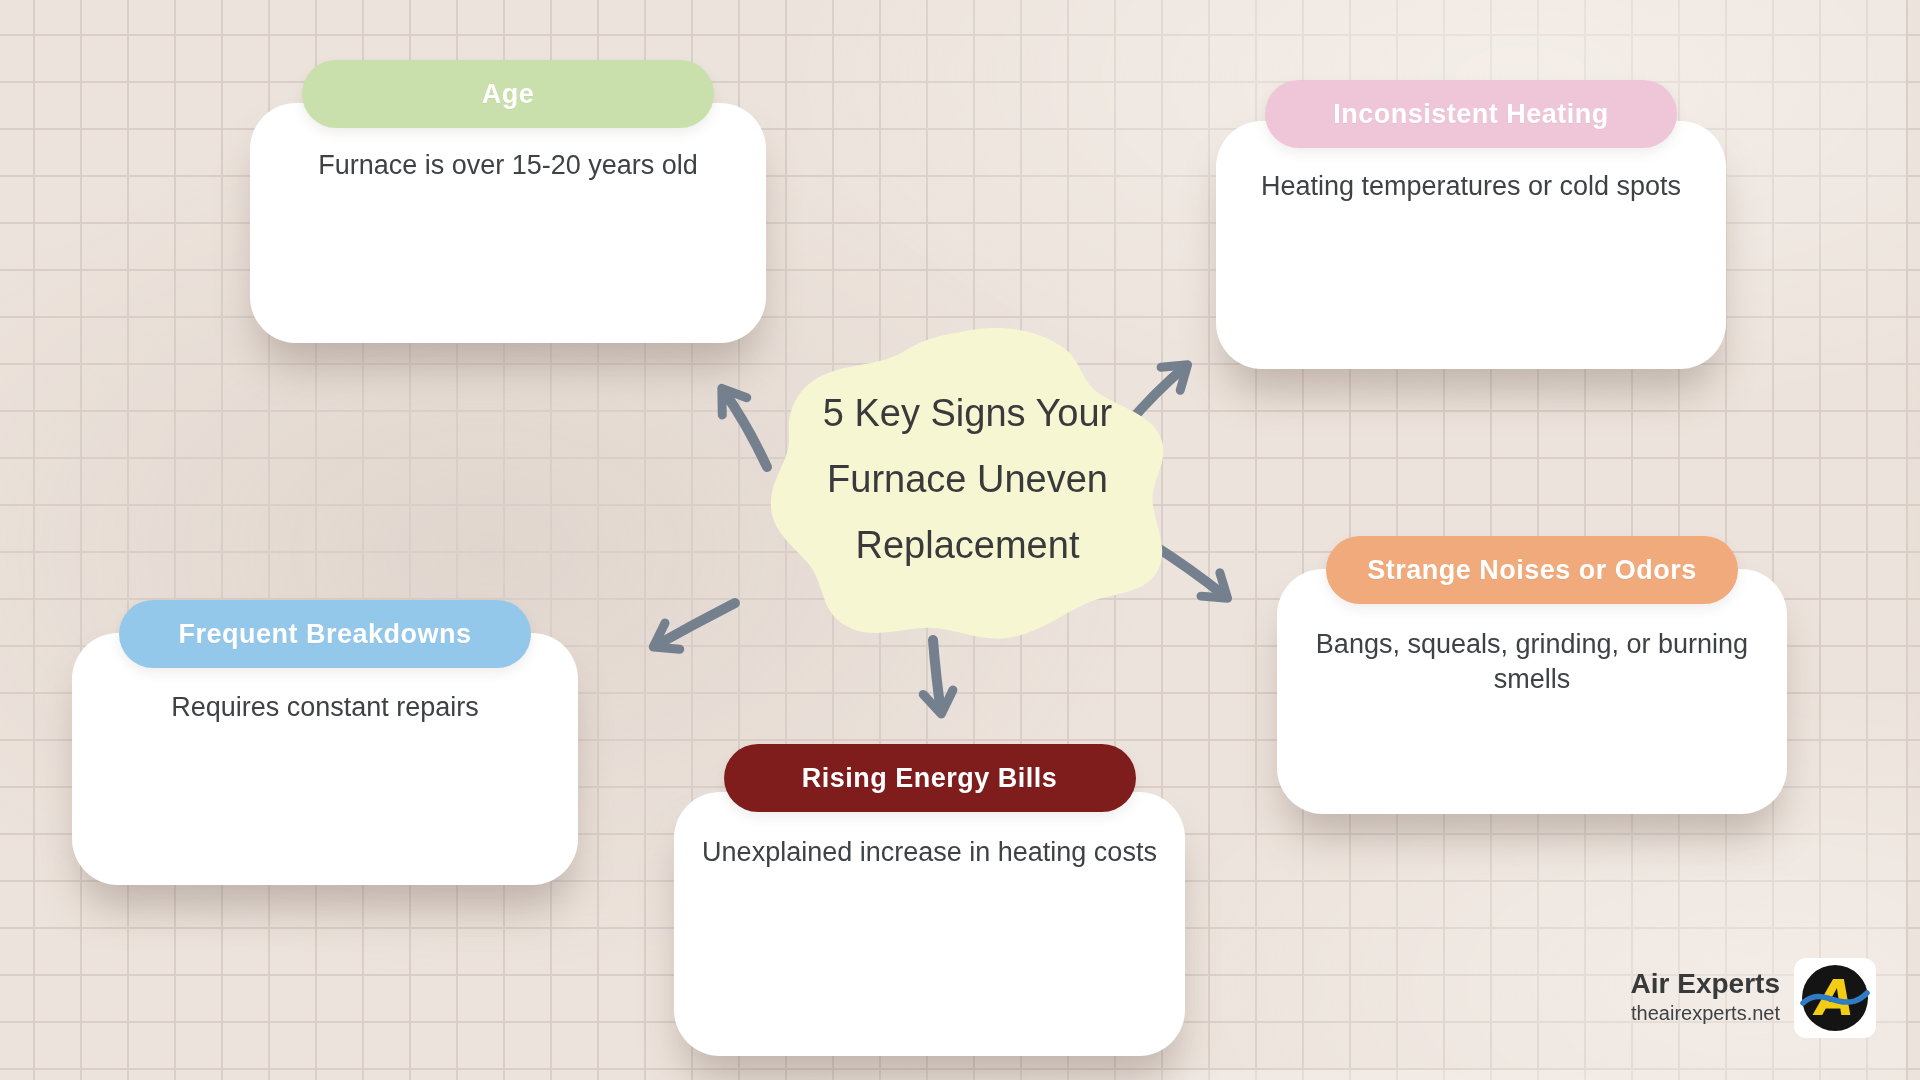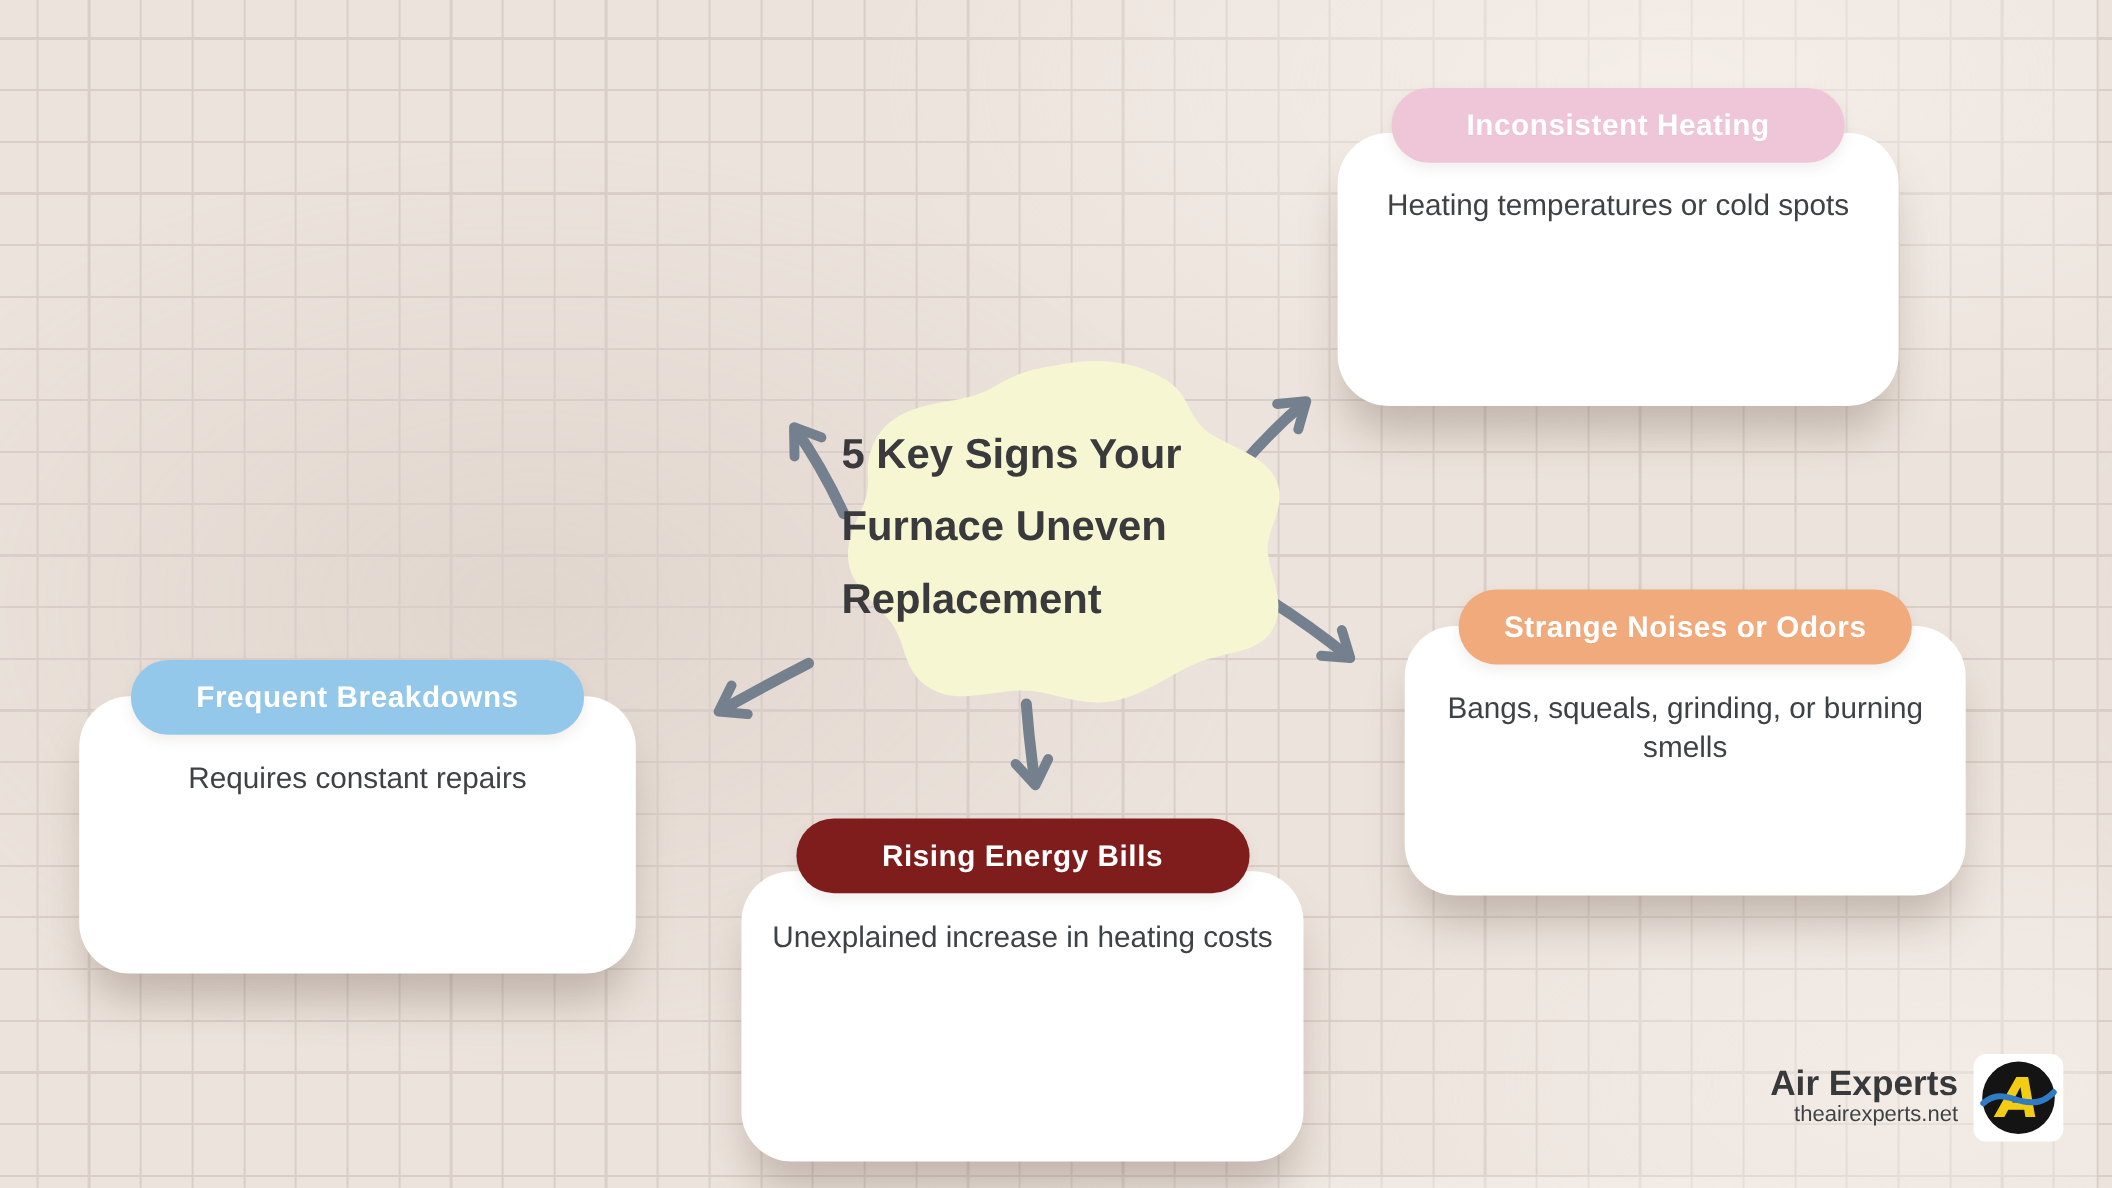--- a/index.html
+++ b/index.html
@@ -35,33 +35,33 @@
     text-shadow:0 1px 1px rgba(0,0,0,0.04);
   }
   .card-body {
     width:100%; padding-left:18px; padding-right:18px;
     text-align:center; color:#3f4245; font-size:27px; line-height:35px;
   }
 
   .blob-wrap { position:absolute; left:765px; top:322px; width:405px; height:330px; }
   .blob-wrap svg.blob { position:absolute; left:0; top:0; }
   .blob-title {
-    position:relative; padding-top:58px; 
-    font-size:38px; font-weight:bold; color:#3a3a3c; line-height:66px;
+    position:relative; padding-top:58px; text-align:center;
+    font-size:38px; font-weight:normal; color:#3a3a3c; line-height:66px;
     letter-spacing:0px;
   }
 
   .arrows { position:absolute; left:0; top:0; pointer-events:none; }
 
   .footer {
     position:absolute; right:44px; top:958px;
     display:flex; align-items:center; gap:14px;
   }
   .footer-text { text-align:right; }
-  .brand-name { font-size:32px; font-weight:bold; color:#38393b; line-height:30px; }
+  .brand-name { font-size:28px; font-weight:bold; color:#38393b; line-height:30px; }
   .brand-site { font-size:20px; color:#3f4245; line-height:28px; }
   .logo-box { width:82px; height:80px; }
 </style>
 </head>
 <body>
 
 <div class="canvas">
 
   <svg class="arrows" width="1920" height="1080" viewBox="0 0 1920 1080">
     <defs>
@@ -85,20 +85,26 @@
         C54 286 60 260 42 240 C24 220 4 206 6 178 C8 152 26 138 24 112
         C22 84 36 60 66 50 C96 40 112 44 138 30 C158 18 170 14 196 10 Z"></path>
     </svg>
     <div class="blob-title">
       <div>5 Key Signs Your</div>
       <div>Furnace Uneven</div>
       <div>Replacement</div>
     </div>
   </div>
 
+  <div class="card" style="left:250px; top:103px; width:516px; height:240px;">
+    <div class="pill" style="top: -43px; background: rgb(202, 224, 172);">
+      <span>Age</span>
+    </div>
+    <div class="card-body" style="padding-top:45px;">Furnace is over 15-20 years old</div>
+  </div>
 
   <div class="card" style="left:1216px; top:121px; width:510px; height:248px;">
     <div class="pill" style="top: -41px; background: rgb(238, 198, 216);">
       <span>Inconsistent Heating</span>
     </div>
     <div class="card-body" style="padding-top:48px;">Heating temperatures or cold spots</div>
   </div>
 
   <div class="card" style="left:1277px; top:569px; width:510px; height:245px;">
     <div class="pill" style="top: -33px; background: rgb(240, 170, 123);">

